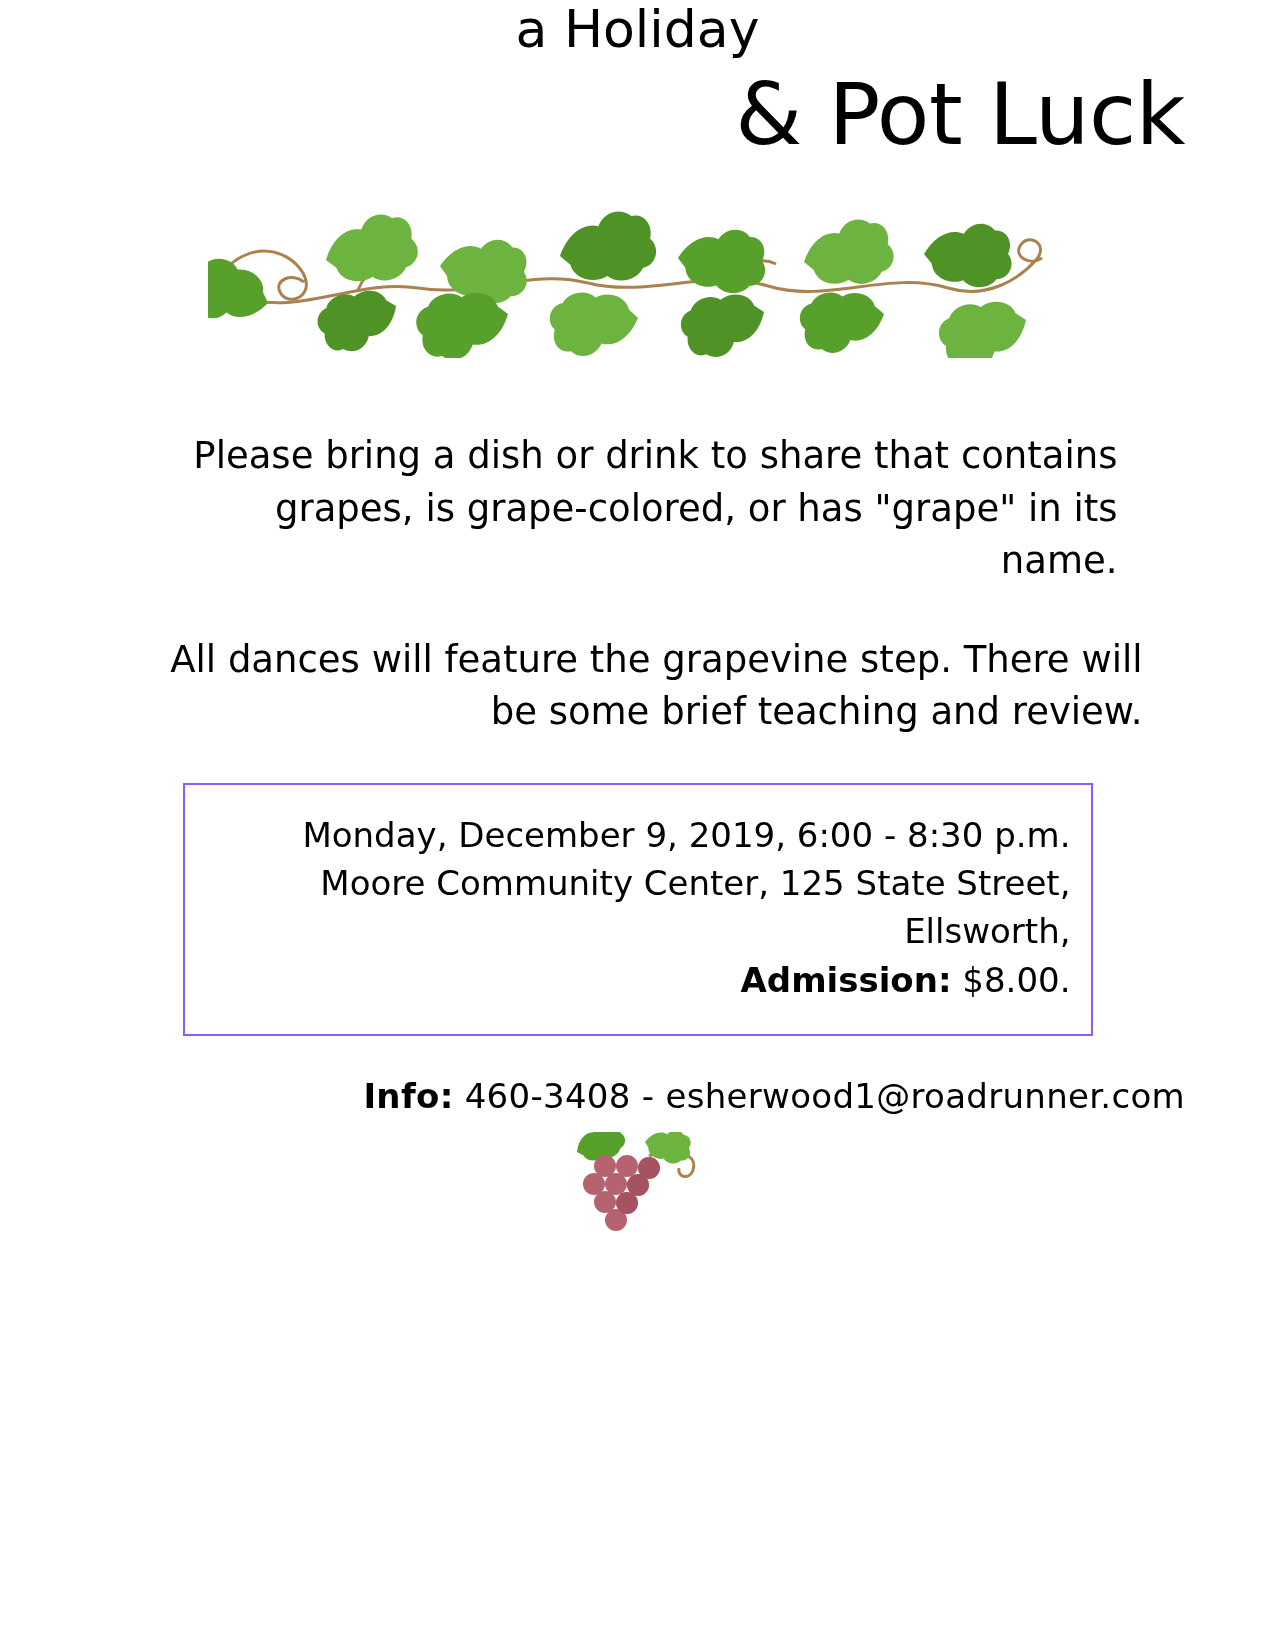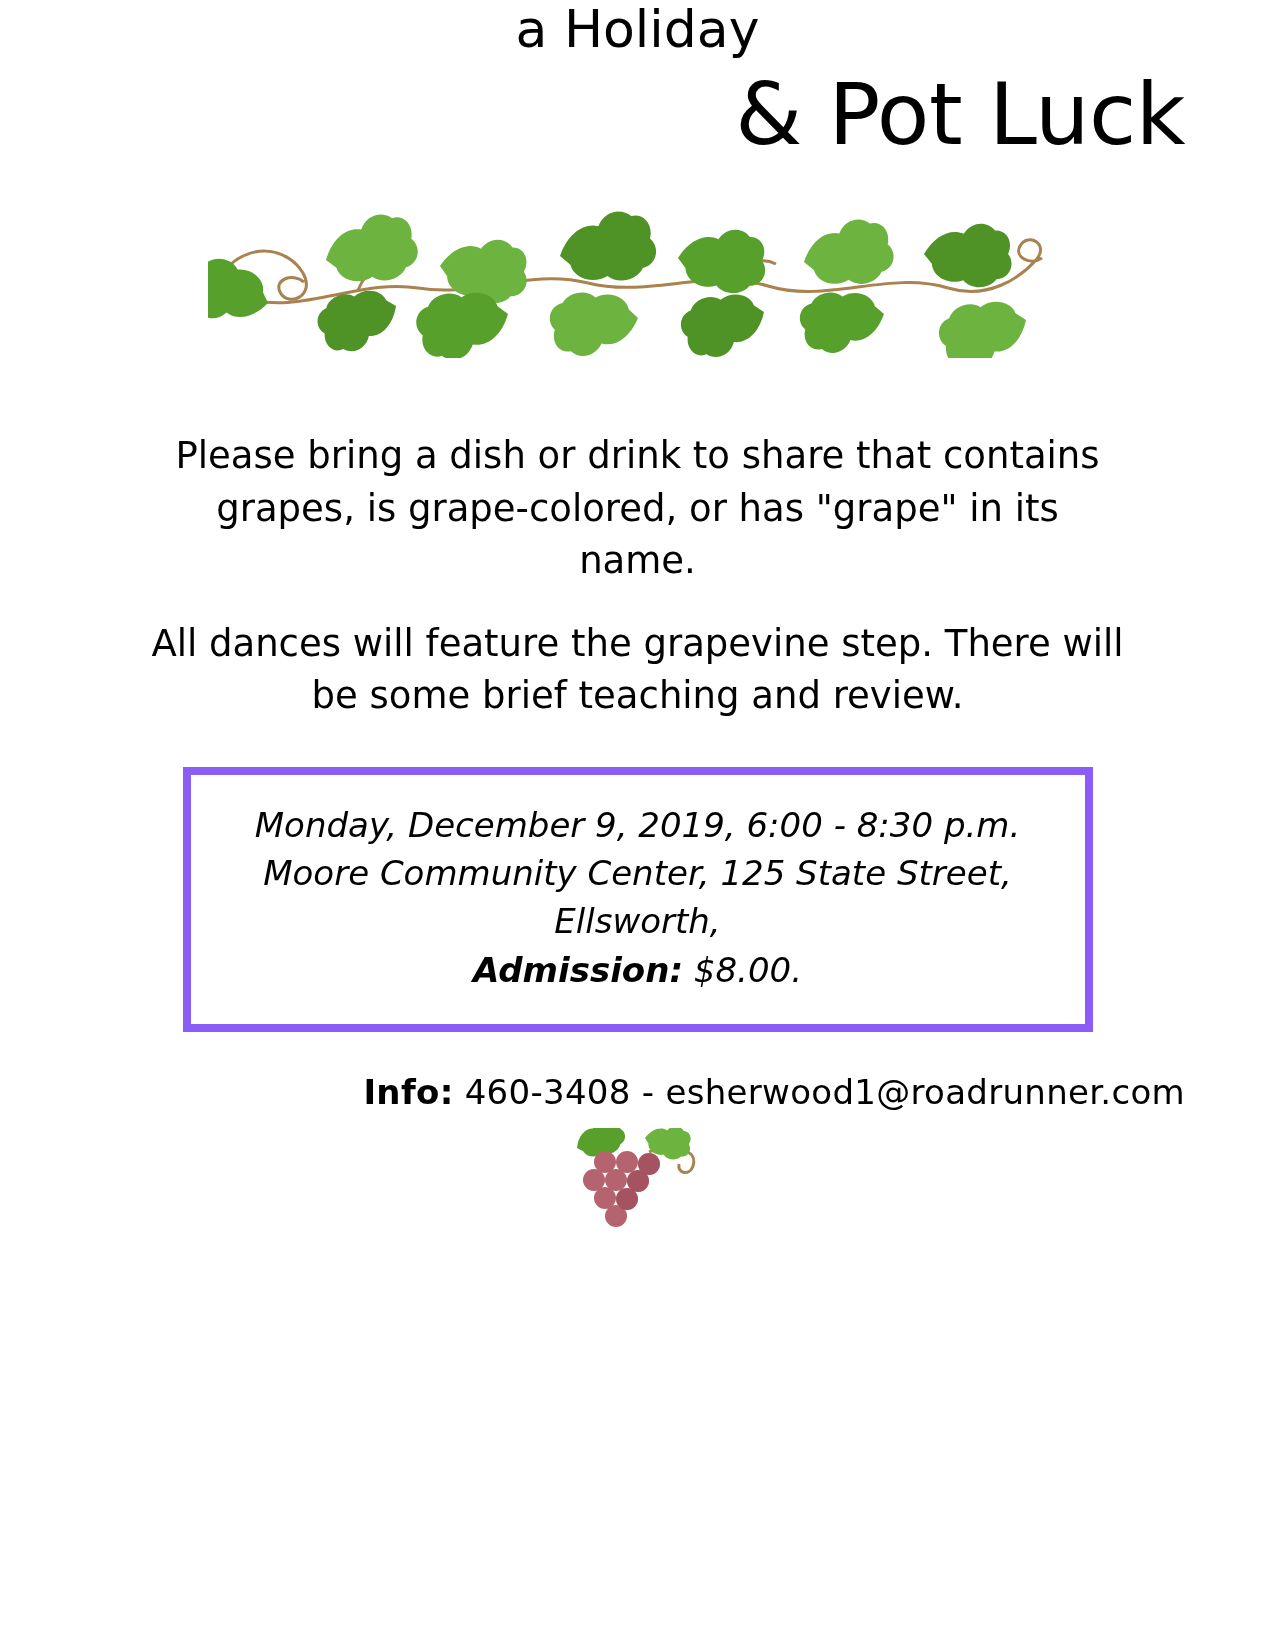--- a/index.html
+++ b/index.html
@@ -54,43 +54,42 @@
     margin-top: 46px;
     display: flex;
     justify-content: center;
   }
   .vine-wrap svg {
     display: block;
   }
 
   
   .para {
-    text-align: center;
+    text-align: right;
     font-size: 37px;
     line-height: 1.42;
     margin: 0 auto;
   }
   .para-1 {
     margin-top: 72px;
     max-width: 960px;
   }
   .para-2 {
-    margin-top: 30px;
+    margin-top: 46px;
     max-width: 1010px;
   }
 
   
   .details-box {
     margin: 44px auto 0 auto;
     width: 910px;
-    border: 8px solid #8b5cf6;
+    border: 2px solid #8b5cf6;
     box-sizing: border-box;
     padding: 26px 20px 30px 20px;
-    text-align: center;
-    font-style: italic;
+    text-align: right;
   }
   .details-line {
     font-size: 34px;
     line-height: 1.42;
   }
   .bold {
     font-weight: bold;
   }
 
   

